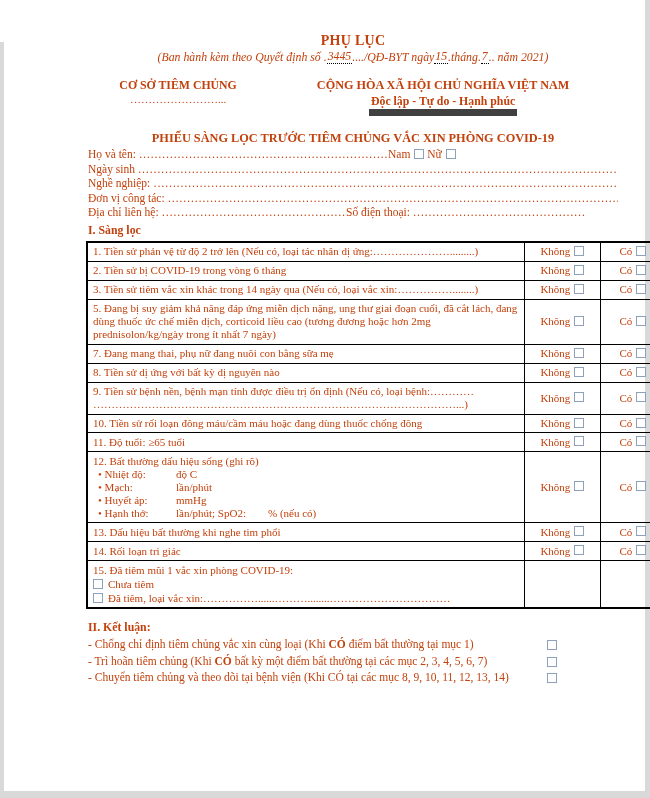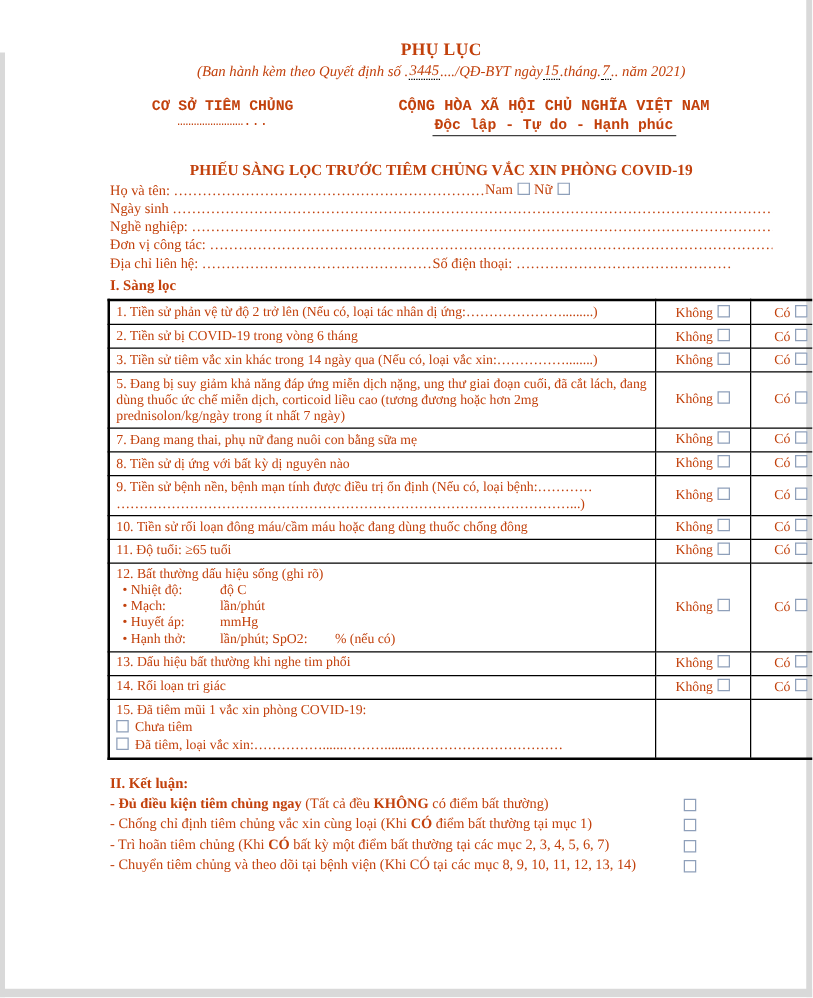--- a/index.html
+++ b/index.html
@@ -8,28 +8,28 @@
   .edge{position:absolute;background:#d9d9d9;}
   .edge-left{left:0;top:42px;bottom:0;width:4px;}
   .edge-right{right:0;top:0;bottom:0;width:5px;}
   .edge-bottom{left:0;right:0;bottom:0;height:7px;}
   .content{position:absolute;left:88px;top:0;width:530px;}
 
   .appendix-title{margin-top:33px;text-align:center;font-weight:bold;font-size:14px;letter-spacing:.3px;}
   .decree{text-align:center;font-style:italic;font-size:11.8px;margin-top:1px;white-space:nowrap;}
   .hand{border-bottom:1px dotted #000;position:relative;top:-1.5px;padding:0 1px;}
 
-  .header-row{display:flex;margin-top:13px;font-family:Liberation Mono, monospace;}
+  .header-row{display:flex;margin-top:13px;}
   .header-left{width:34%;text-align:center;}
   .org-label{font-weight:bold;font-size:11.8px;}
   .org-dots{font-size:11px;margin-top:0;}
   .header-right{width:66%;text-align:center;}
   .national-title{font-weight:bold;font-size:12.2px;}
   .national-motto{font-weight:bold;font-size:11.8px;margin-top:1px;}
-  .national-motto span{border-bottom:1px solid #404040;padding:0 2px 1px;}
+  .national-motto span{border-bottom:7px solid #404040;padding:0 2px 1px;}
 
   .form-title{text-align:center;font-weight:bold;font-size:12.3px;margin-top:22px;margin-bottom:2px;}
 
   .pline{font-size:11.5px;line-height:1.18;white-space:nowrap;overflow:hidden;margin-top:1px;}
   .clip{display:inline-block;overflow:hidden;white-space:nowrap;vertical-align:bottom;}
   .w300{width:300px;}
   .w258{width:258px;}
 
   .cbx{display:inline-block;width:8px;height:8px;border:1px solid #8fa0ba;margin-left:4px;
        vertical-align:-.5px;background:#fff;}
@@ -171,21 +171,20 @@
         </td>
         <td class="c"></td>
         <td class="c"></td>
       </tr>
     </tbody>
       </table>
 
     <div class="concl">
       <div class="sec-title">II. Kết luận:</div>
 
-      <div class="citem"><span class="b">- Đủ điều kiện tiêm chủng ngay</span><span> (Tất cả đều </span><span class="b">KHÔNG</span><span> có điểm bất thường)</span><span class="cbx ccbx"></span></div>
 
       <div class="citem"><span class="b"></span><span>- Chống chỉ định tiêm chủng vắc xin cùng loại (Khi </span><span class="b">CÓ</span><span> điểm bất thường tại mục 1)</span><span class="cbx ccbx"></span></div>
 
       <div class="citem"><span class="b"></span><span>- Trì hoãn tiêm chủng (Khi </span><span class="b">CÓ</span><span> bất kỳ một điểm bất thường tại các mục 2, 3, 4, 5, 6, 7)</span><span class="cbx ccbx"></span></div>
 
       <div class="citem"><span class="b"></span><span>- Chuyển tiêm chủng và theo dõi tại bệnh viện (Khi CÓ tại các mục 8, 9, 10, 11, 12, 13, 14)</span><span class="b"></span><span></span><span class="cbx ccbx"></span></div>
 
     </div>
 
   </div>

